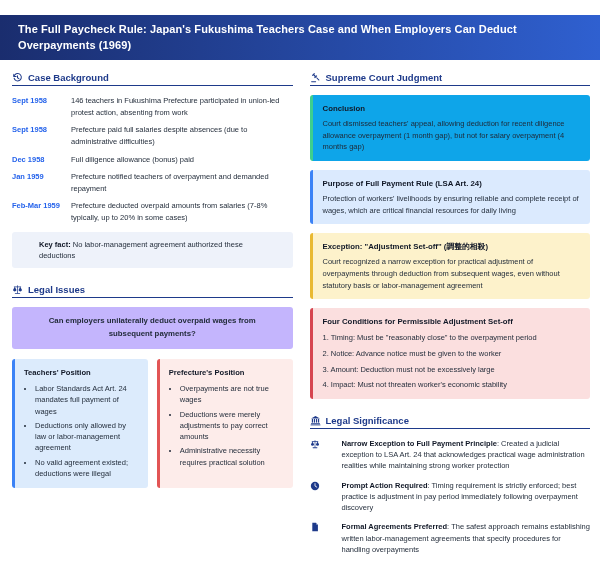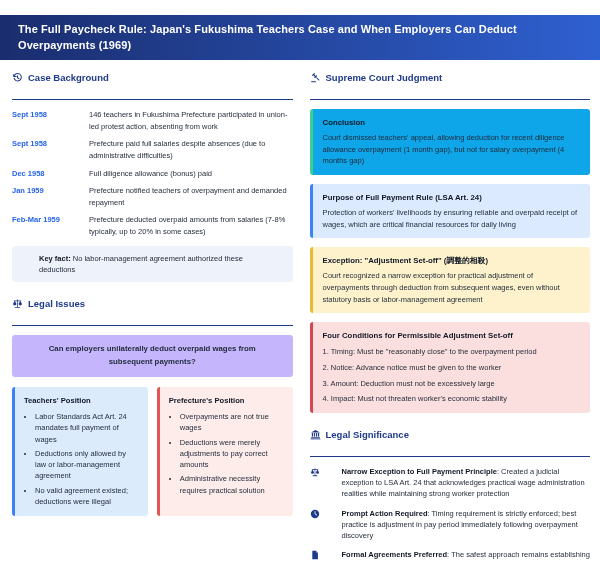--- a/index.html
+++ b/index.html
@@ -21,26 +21,26 @@
     margin:0; color:#ffffff; font-size:11px; font-weight:bold; line-height:15.5px;
     letter-spacing:.1px;
   }
   
   .columns { display:flex; gap:17px; padding:12px 10px 0 12px; align-items:flex-start; }
   .col { flex:1; min-width:0; }
   
   .section-header {
     display:flex; align-items:center; gap:5px;
     color:#1e3a8a; font-weight:bold; font-size:9.5px;
-    padding-bottom:16px; border-bottom:1.5px solid #1e3a8a; margin-bottom:9px;
+    padding-bottom:2px; border-bottom:1.5px solid #1e3a8a; margin-bottom:9px;
   }
   .section-header svg { width:11px; height:11px; color:#1e3a8a; flex:none; }
   .section { margin-bottom:16px; }
   
-  .timeline-row { display:grid; grid-template-columns:57px 1fr; column-gap:20px; margin-bottom:6px; font-size:7.5px; }
+  .timeline-row { display:grid; grid-template-columns:57px 1fr; column-gap:2px; margin-bottom:6px; font-size:7.5px; }
   .timeline-date { color:#2563eb; font-weight:bold; line-height:1.55; }
   .timeline-text { color:#1f2937; line-height:1.55; }
   .keyfact {
     background:#eef2fa; border-radius:3px; padding:7px 27px; margin-top:8px;
     font-size:7.5px; line-height:1.5; color:#1f2937;
   }
   .keyfact b { color:#111827; }
   
   .question {
     background:#c4b5fd; border-radius:3px; padding:8px 24px; margin-bottom:10px;
@@ -166,21 +166,21 @@
         <span>Supreme Court Judgment</span>
       </div>
 
       <div class="card green">
         <div class="card-title">Conclusion</div>
         <div>Court dismissed teachers' appeal, allowing deduction for recent diligence allowance overpayment (1 month gap), but not for salary overpayment (4 months gap)</div>
       </div>
 
       <div class="card blue">
         <div class="card-title">Purpose of Full Payment Rule (LSA Art. 24)</div>
-        <div>Protection of workers' livelihoods by ensuring reliable and overpaid receipt of wages, which are critical financial resources for daily living</div>
+        <div>Protection of workers' livelihoods by ensuring reliable and complete receipt of wages, which are critical financial resources for daily living</div>
       </div>
 
       <div class="card yellow">
         <div class="card-title">Exception: "Adjustment Set-off" (調整的相殺)</div>
         <div>Court recognized a narrow exception for practical adjustment of overpayments through deduction from subsequent wages, even without statutory basis or labor-management agreement</div>
       </div>
 
       <div class="card red">
         <div class="card-title">Four Conditions for Permissible Adjustment Set-off</div>
         <div class="cond">1. Timing: Must be "reasonably close" to the overpayment period</div>

